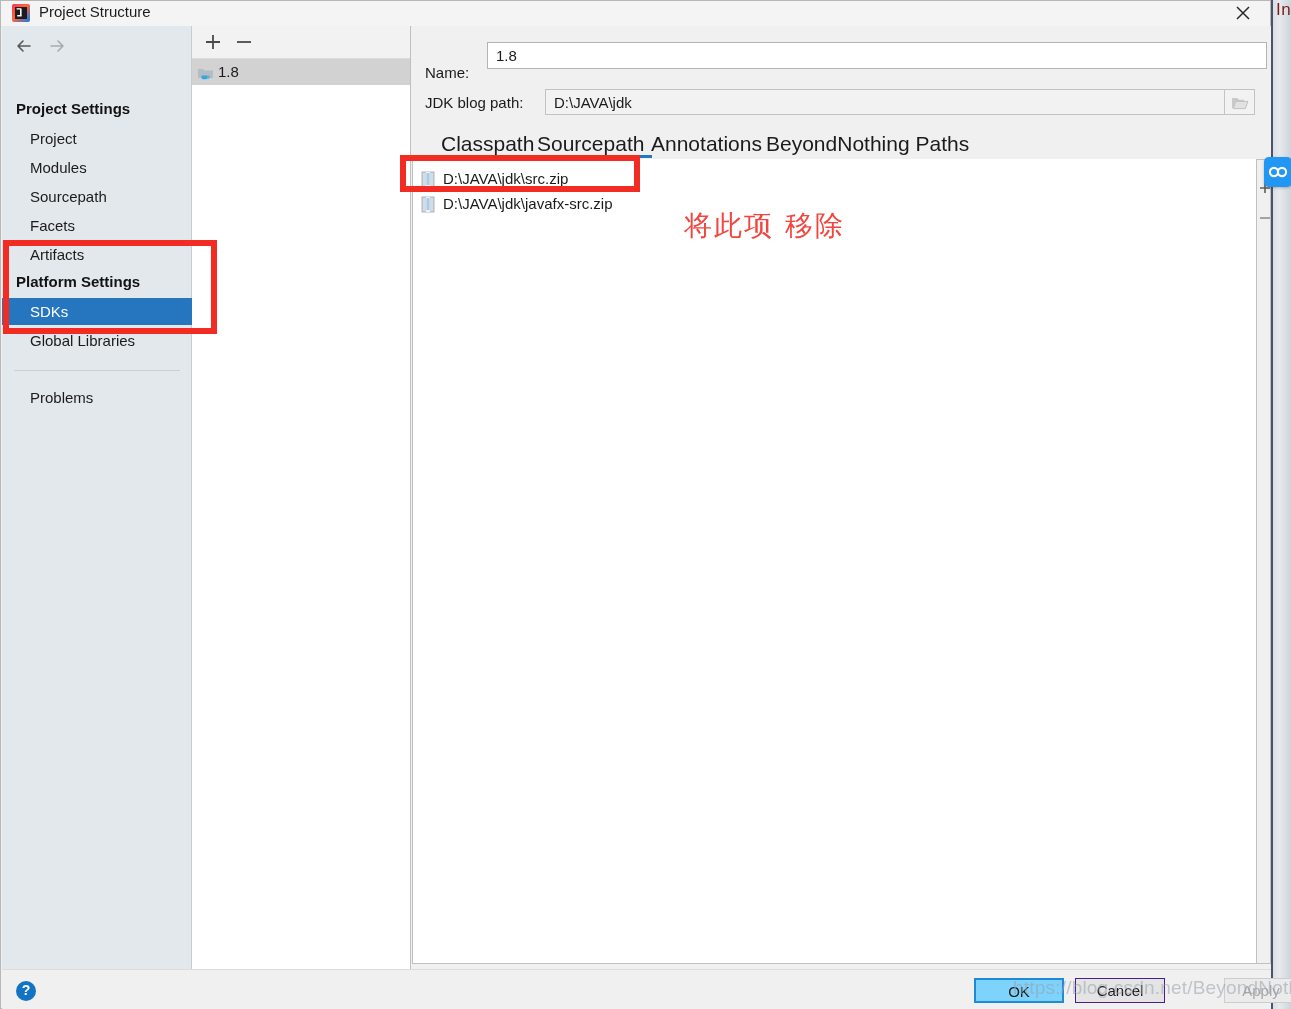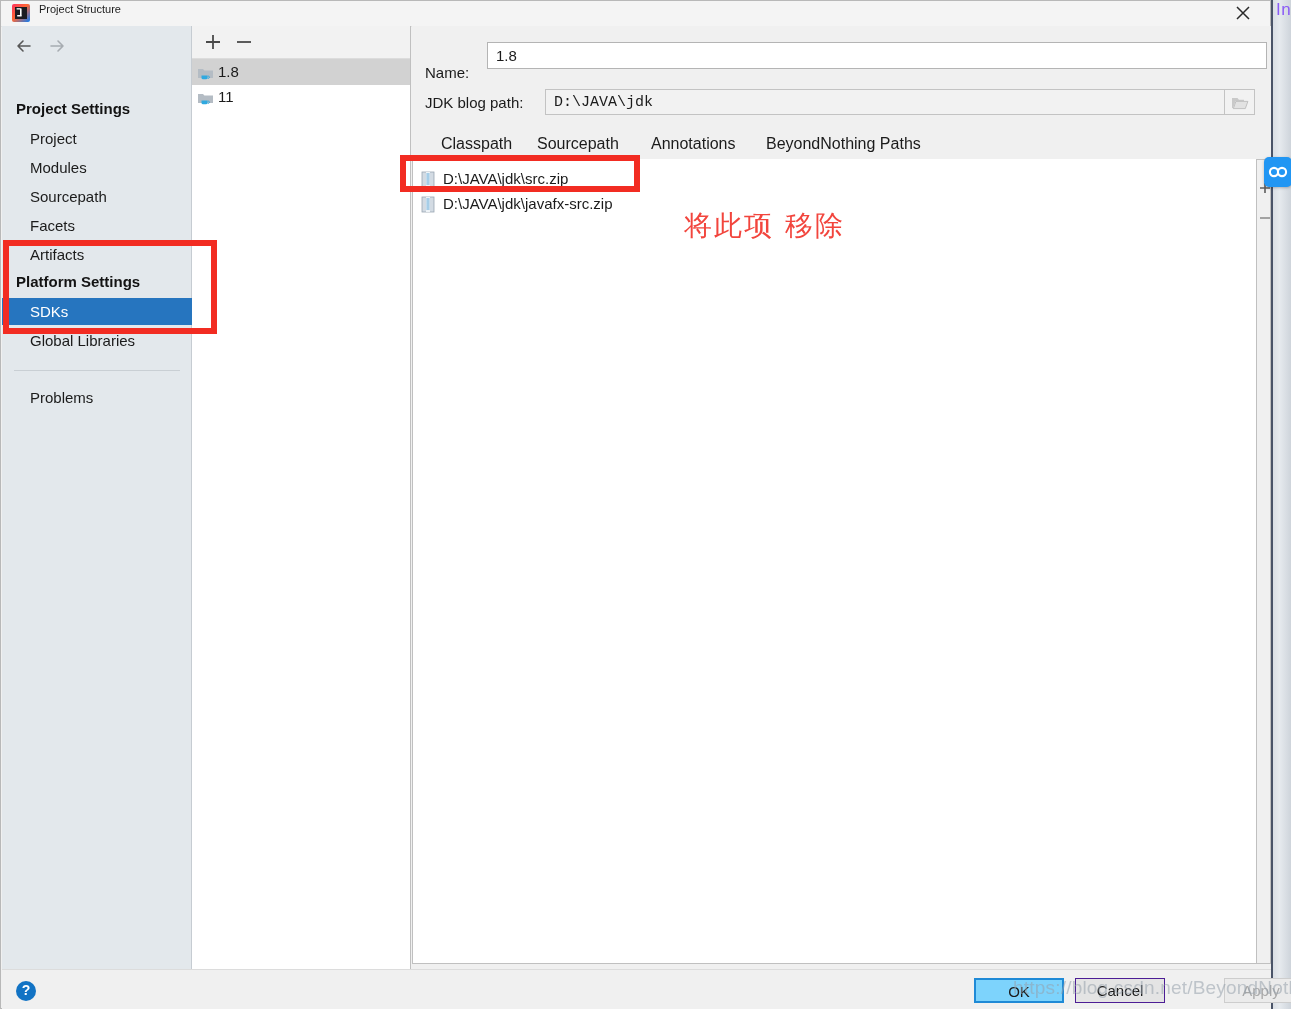--- a/index.html
+++ b/index.html
@@ -27,21 +27,21 @@
   .ide-bg-right {
     position: absolute;
     left: 1272px; top: 0;
     width: 19px; height: 1009px;
     background: linear-gradient(90deg,#d8dde3 0%, #e6eaee 40%, #ced4db 100%);
   }
   .ide-bg-text {
     position: absolute;
     left: 1276px; top: 0px;
     font-size: 17px;
-    color: #8b5cf6;
+    color: #7f1d1d;
     letter-spacing: .5px;
   }
   .ide-bg-line {
     position: absolute;
     left: 1271px; top: 0; width: 2px; height: 1009px;
     background: #4a5468;
   }
 
   
   .dialog {
@@ -63,21 +63,21 @@
     border-bottom: 1px solid #e3e3e3;
   }
   .title-icon {
     position: absolute;
     left: 11px; top: 3px;
     width: 18px; height: 18px;
   }
   .title-text {
     position: absolute;
     left: 38px; top: 2px;
-    font-size: 11px;
+    font-size: 15px;
     color: #1c1c1c;
   }
   .close-btn {
     position: absolute;
     right: 6px; top: 0px;
     width: 44px; height: 25px;
     cursor: default;
   }
   .close-btn svg { position:absolute; left:15px; top:4px; }
 
@@ -219,21 +219,21 @@
   .tabs {
     position: absolute;
     left: 411px; top: 128px;
     width: 859px; height: 30px;
   }
   .tab {
     position: absolute;
     top: 0;
     height: 29px;
     line-height: 29px;
-    font-size: 16px;
+    font-size: 21px;
     color: #1b1b1b;
     cursor: default;
     white-space: nowrap;
   }
   .tab.active::after {
     content: "";
     position: absolute;
     left: -8px; right: -8px; bottom: 0;
     height: 3px;
     background: #2675bf;
@@ -455,39 +455,29 @@
       <span class="jdk-icon">
         <svg width="17" height="16" viewBox="0 0 17 16">
           <path d="M1 3 h5 l1.4 1.6 H16 V12 H1 Z" fill="#b4bcc4"></path>
           <path d="M4.5 9.5 h6 v2.2 a1.6 1.6 0 0 1 -1.6 1.6 h-2.8 a1.6 1.6 0 0 1 -1.6 -1.6 z" fill="#2fa9e0"></path>
           <path d="M10.6 10.2 h1.1 a1.1 1.1 0 0 1 0 2.1 h-1.1" fill="none" stroke="#2fa9e0" stroke-width="1"></path>
         </svg>
       </span>
       <span>1.8</span>
     </div>
 
-    <div class="sdk-row" style="top:58px">
-      <span class="jdk-icon">
-        <svg width="17" height="16" viewBox="0 0 17 16">
-          <path d="M1 3 h5 l1.4 1.6 H16 V12 H1 Z" fill="#b4bcc4"></path>
-          <path d="M4.5 9.5 h6 v2.2 a1.6 1.6 0 0 1 -1.6 1.6 h-2.8 a1.6 1.6 0 0 1 -1.6 -1.6 z" fill="#2fa9e0"></path>
-          <path d="M10.6 10.2 h1.1 a1.1 1.1 0 0 1 0 2.1 h-1.1" fill="none" stroke="#2fa9e0" stroke-width="1"></path>
-        </svg>
-      </span>
-      <span>11</span>
-    </div>
   </div>
 
   <div class="details"></div>
 
   <div class="lbl" style="left:424px; top:63px;">Name:</div>
   <div class="field" style="left:486px; top:41px; width:780px; height:27px;">1.8</div>
 
   <div class="lbl" style="left:424px; top:93px;">JDK blog path:</div>
-  <div class="field readonly" style="left:544px; top:88px; width:680px; height:26px;font-family:Liberation Mono, monospace;">D:\JAVA\jdk</div>
+  <div class="field readonly" style="left:544px; top:88px; width:680px; height:26px;">D:\JAVA\jdk</div>
   <div class="browse-btn">
     <svg width="18" height="15" viewBox="0 0 18 15">
       <path d="M1 2 h5.5 l1.4 1.8 H13 V5 H4.6 L2 12 H1 Z" fill="#c9c9c9"></path>
       <path d="M4.9 5.4 h12 L14.3 12.6 H2.3 Z" fill="#e2e2e2" stroke="#b6b6b6" stroke-width=".8"></path>
     </svg>
   </div>
 
   <div class="tabs">
     <div class="tab" style="left:29px;">Classpath</div>
     <div class="tab active" style="left:125px;">Sourcepath</div>

